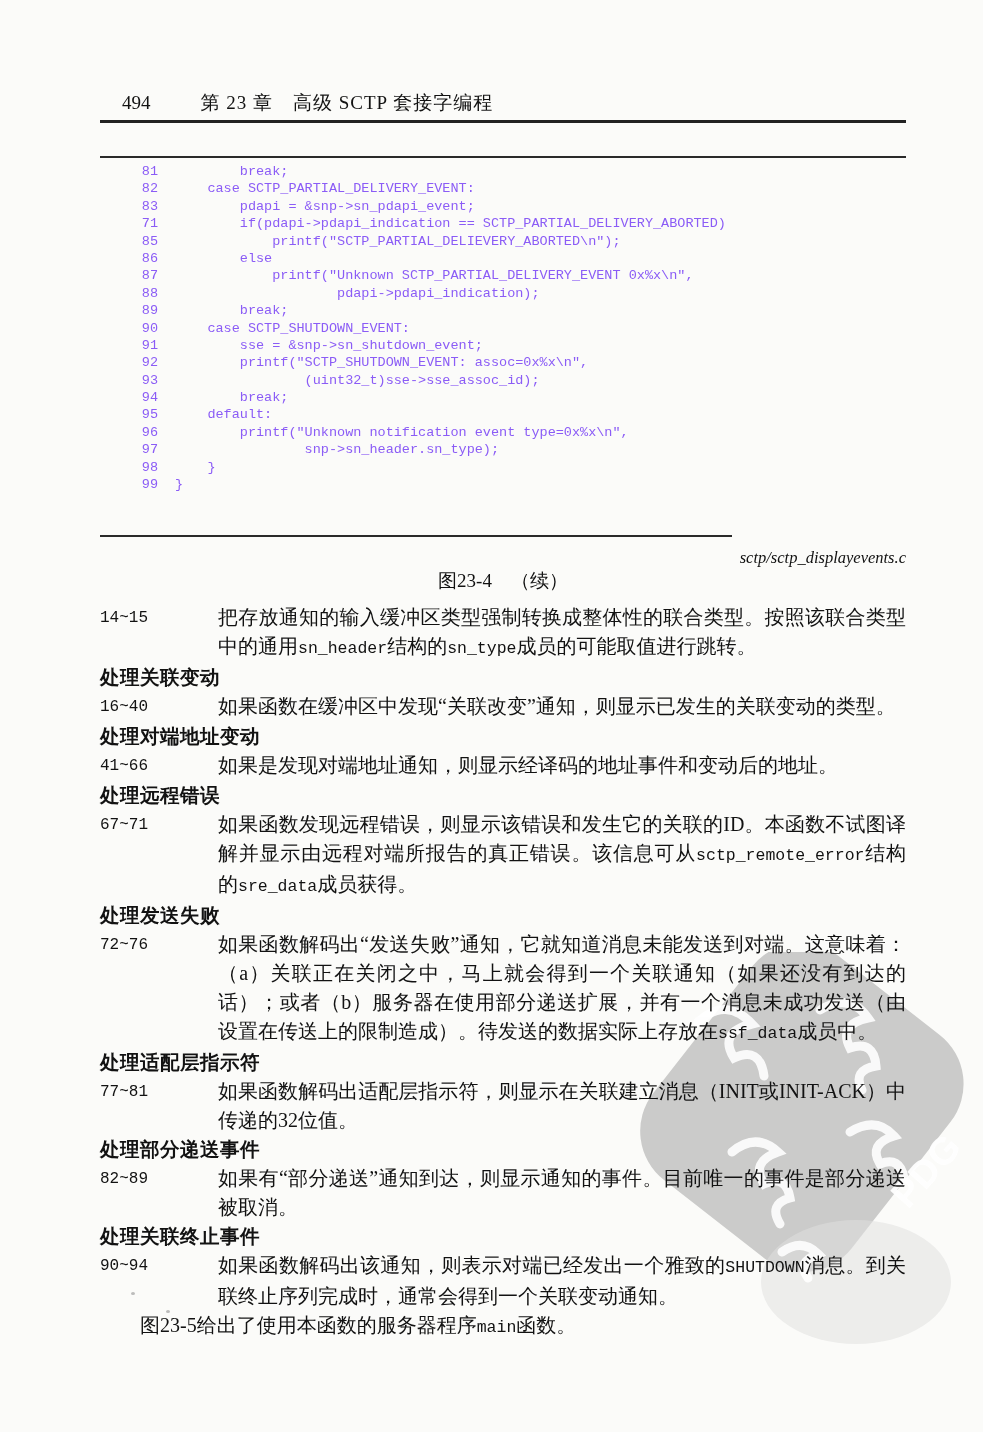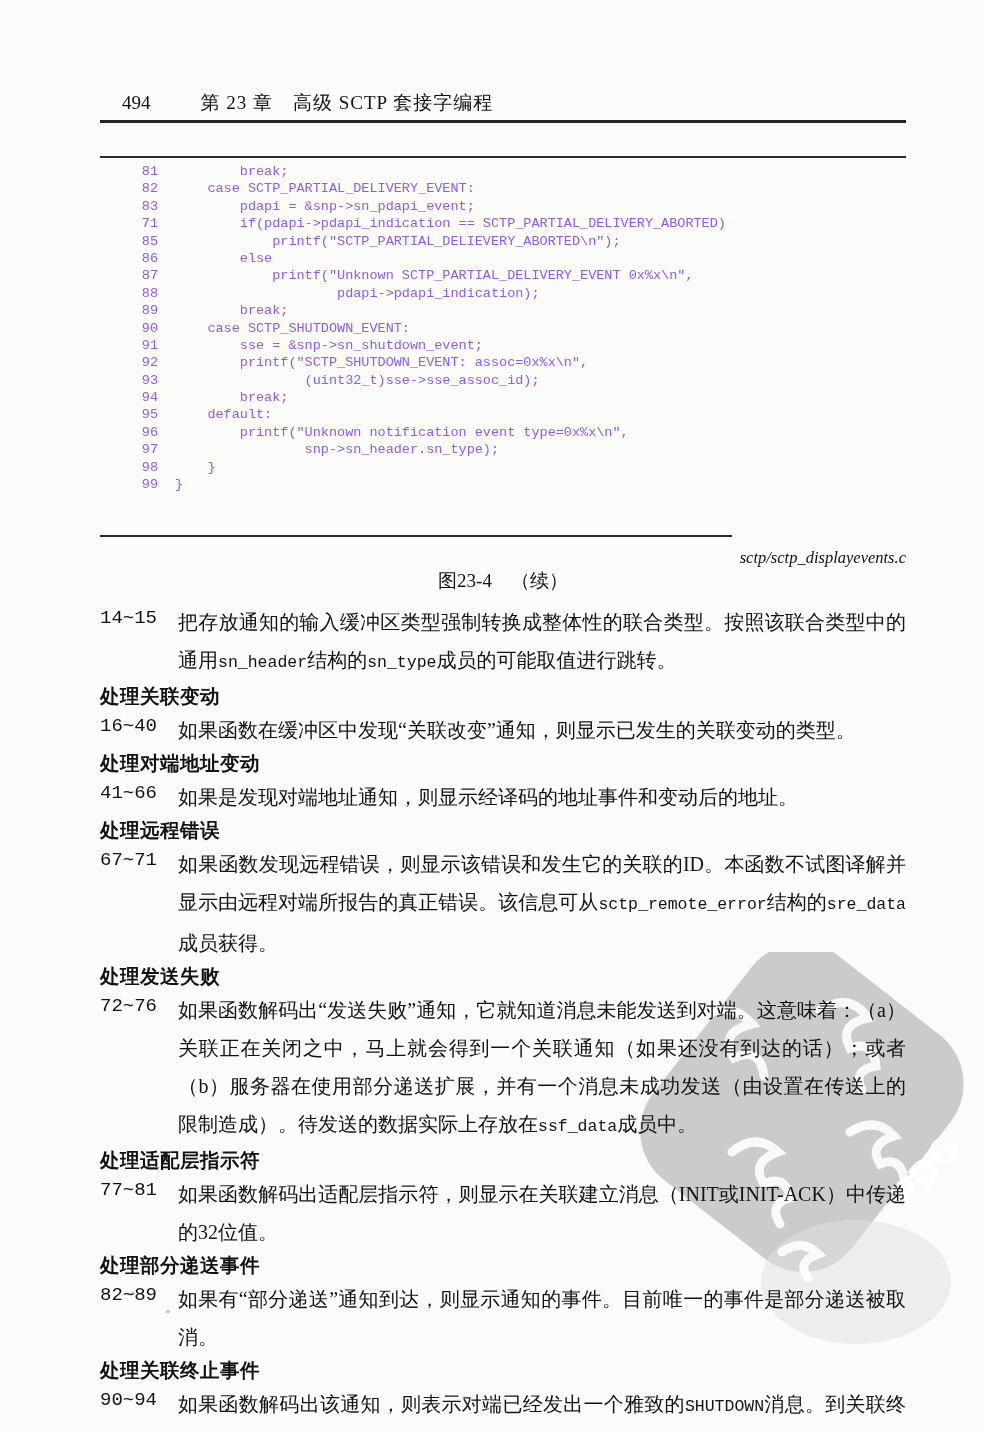--- a/index.html
+++ b/index.html
@@ -33,22 +33,22 @@
   .source-label{flex:none;margin-left:8px;font-style:italic;font-size:16.5px;color:#111;margin-top:44px;}
 
   .figure-caption{text-align:center;font-size:19px;line-height:26px;}
 
   
   .sections{margin-top:9px;}
   .section-heading{font-family:"Liberation Sans","DejaVu Sans",sans-serif;
     font-weight:700;font-size:19.5px;line-height:29px;letter-spacing:.5px;}
   .para{display:flex;}
   .para-label{flex:none;width:78px;font-family:"Liberation Mono","DejaVu Sans Mono",monospace;
-    font-size:19px;line-height:29px;padding-top:1px;}
-  .para-text{flex:1;font-size:20px;line-height:38px;text-align:justify;text-justify:inter-ideograph;}
+    font-size:16px;line-height:29px;padding-top:1px;}
+  .para-text{flex:1;font-size:20px;line-height:29px;text-align:justify;text-justify:inter-ideograph;margin-left:40px;}
   .seg-code{font-family:"Liberation Mono","DejaVu Sans Mono",monospace;font-size:16.5px;}
   .closing-para{font-size:20px;line-height:29px;text-indent:2em;}
 
   
   .watermark{position:absolute;left:612px;top:952px;width:352px;height:408px;z-index:0;pointer-events:none;}
   .speck{position:absolute;width:4px;height:3px;background:#9a9a9a;opacity:.65;border-radius:50%;z-index:0;}
   .speck1{left:131px;top:1292px;}
   .speck2{left:166px;top:1310px;}
 </style>
 </head>

